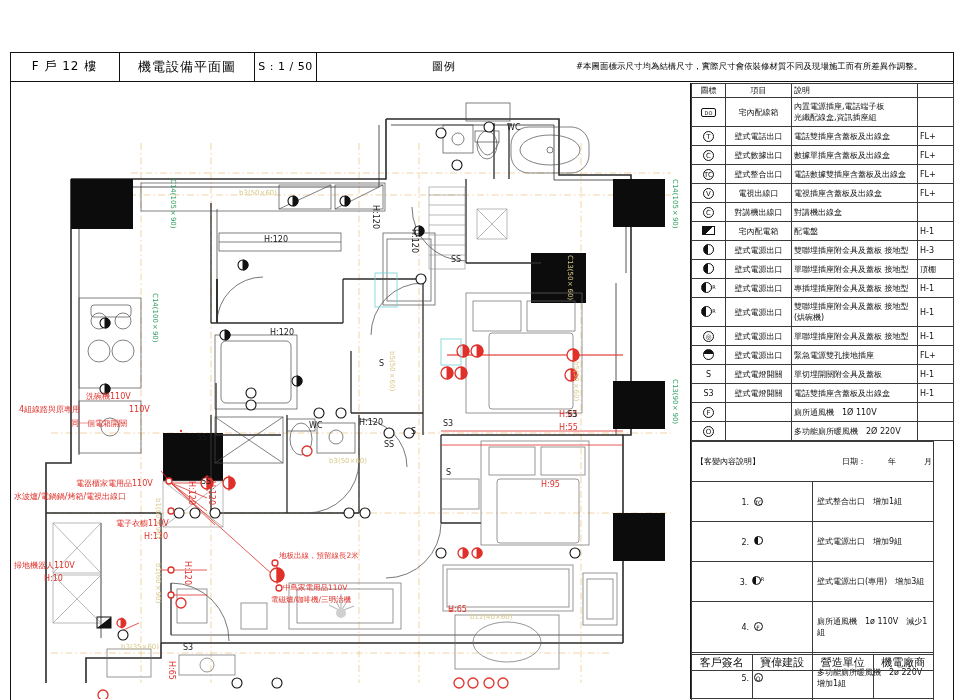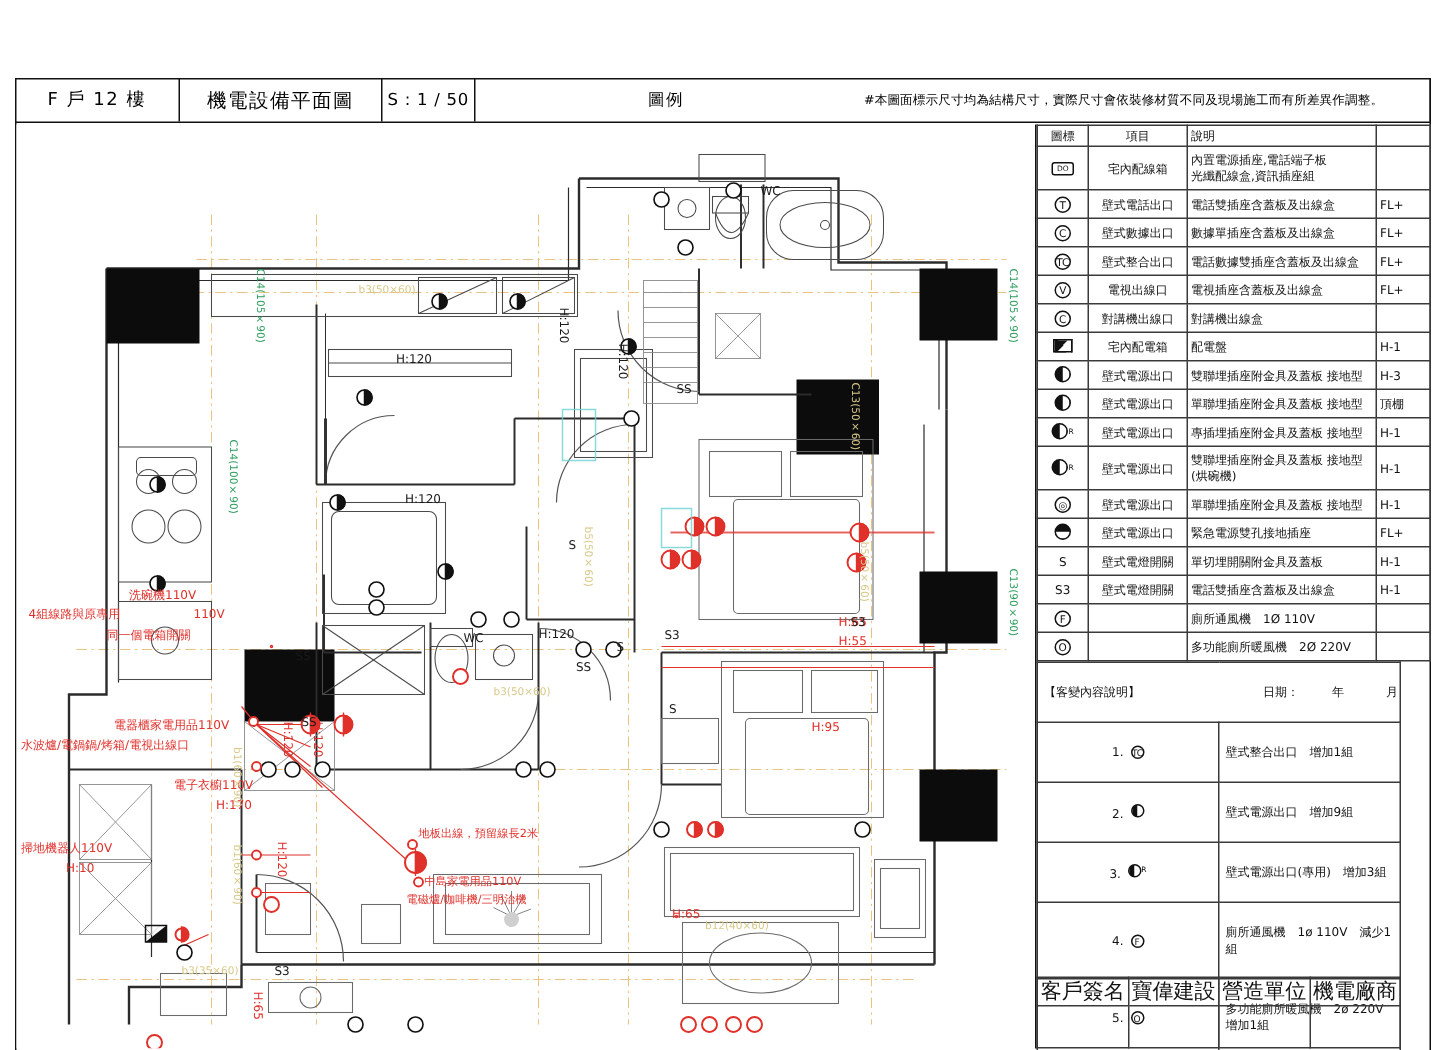--- a/index.html
+++ b/index.html
@@ -88,21 +88,21 @@
   .symtxt { font-size: 8px; color: #111; }
 
   
   .notes { border-collapse: collapse; width: 100%; table-layout: fixed; }
   .notes td { border: 1px solid #3a3a3a; font-size: 8px; padding: 14px 4px; height: 17px; color:#111; }
   .blankrow td { height: 17px; }
 
   
   .footer { position: absolute; left: 0; bottom: 0; width: 100%; }
   .footer table { width: 100%; border-collapse: collapse; table-layout: fixed; }
-  .footer td { border: 1px solid #3a3a3a; font-size: 14px; text-align: center;
+  .footer td { border: 1px solid #3a3a3a; font-size: 11px; text-align: center;
                height: 16px; color: #111; }
   .footer td.blank { height: 28px; }
 </style>
 </head>
 <body>
 
 <div id="sheet">
 
   <div class="titlebar">
     <div class="tb-cell tb-unit">F 戶 12 樓</div>

